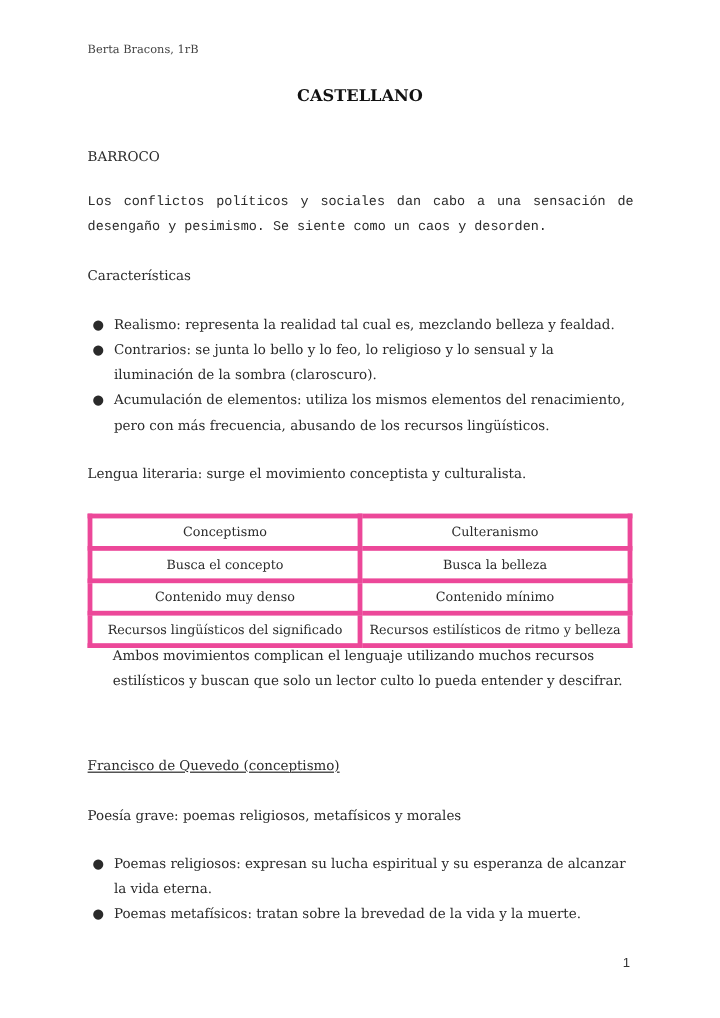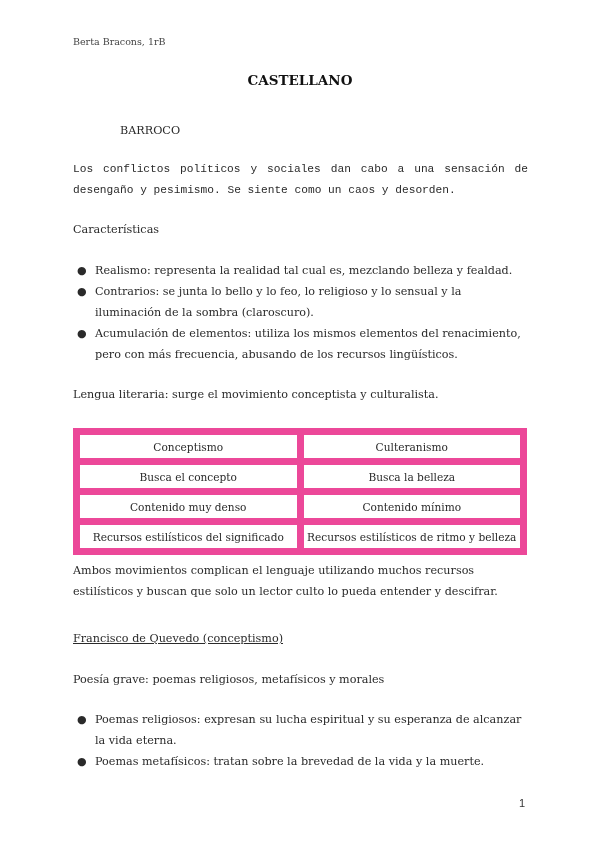--- a/index.html
+++ b/index.html
@@ -10,32 +10,32 @@
     .title { position: absolute; left: 0; width: 600px; top: 72px; text-align: center;
       font-size: 13.5px; font-weight: bold; color: #111; }
     .p { position: absolute; left: 73px; width: 455px; font-size: 11.2px; line-height: 21px; color: #2a2a2a; }
     .justify { text-align: justify; text-align-last: left; font-family: Liberation Mono, monospace; }
     ul.bullets { position: absolute; left: 73px; width: 455px; margin: 0; padding: 0; list-style: none;
       font-size: 11.2px; line-height: 21px; color: #2a2a2a; }
     ul.bullets li { position: relative; padding-left: 22px; }
     ul.bullets li .dot { position: absolute; left: 4px; top: 0; font-size: 11px; }
     table.cmp { position: absolute; left: 73px; top: 428px; width: 454px; border-collapse: collapse;
       font-size: 10.6px; color: #2a2a2a; }
-    table.cmp td { border: 7px solid #ec4899; height: 23px; text-align: center; padding: 0 2px; width: 50%; }
+    table.cmp td { border: 4px solid #ec4899; height: 23px; text-align: center; padding: 0 2px; width: 50%; }
     .pagenum { position: absolute; left: 519px; top: 797px; font-family: "Liberation Sans", sans-serif;
       font-size: 11px; color: #333; }
   </style>
 </head>
 <body>
 
 <div class="page">
   <div class="header">Berta Bracons, 1rB</div>
   <div class="title">CASTELLANO</div>
 
-  <div class="p" style="top:120px;margin-left:47px;">BARROCO</div>
+  <div class="p" style="top:120px;">BARROCO</div>
   <div class="p justify" style="top:159px;">Los conflictos políticos y sociales dan cabo a una sensación de desengaño y pesimismo. Se siente como un caos y desorden.</div>
   <div class="p" style="top:219px;">Características</div>
 
   <ul class="bullets" style="top:260px;">
     <li><span class="dot">●</span><span>Realismo: representa la realidad tal cual es, mezclando belleza y fealdad.</span></li>
     <li><span class="dot">●</span><span>Contrarios: se junta lo bello y lo feo, lo religioso y lo sensual y la iluminación de la sombra (claroscuro).</span></li>
     <li><span class="dot">●</span><span>Acumulación de elementos: utiliza los mismos elementos del renacimiento, pero con más frecuencia, abusando de los recursos lingüísticos.</span></li>
   </ul>
 
   <div class="p" style="top:384px;">Lengua literaria: surge el movimiento conceptista y culturalista.</div>
@@ -48,27 +48,27 @@
     </tr>
     <tr>
       <td>Busca el concepto</td>
       <td>Busca la belleza</td>
     </tr>
     <tr>
       <td>Contenido muy denso</td>
       <td>Contenido mínimo</td>
     </tr>
     <tr>
-      <td>Recursos estilísticos del significado</td>
+      <td>Recursos lingüísticos del significado</td>
       <td>Recursos estilísticos de ritmo y belleza</td>
     </tr>
   </tbody>
     </table>
 
-  <div class="p" style="top:560px;">Ambos movimientos complican el lenguaje utilizando muchos recursos estilísticos y buscan que solo un lector culto lo pueda entender y descifrar.</div>
+  <div class="p" style="top:536px;margin-left:21px;">Ambos movimientos complican el lenguaje utilizando muchos recursos estilísticos y buscan que solo un lector culto lo pueda entender y descifrar.</div>
   <div class="p" style="top:628px;text-decoration:underline;">Francisco de Quevedo (conceptismo)</div>
   <div class="p" style="top:669px;">Poesía grave: poemas religiosos, metafísicos y morales</div>
 
   <ul class="bullets" style="top:709px;">
     <li><span class="dot">●</span><span>Poemas religiosos: expresan su lucha espiritual y su esperanza de alcanzar la vida eterna.</span></li>
     <li><span class="dot">●</span><span>Poemas metafísicos: tratan sobre la brevedad de la vida y la muerte.</span></li>
   </ul>
 
   <div class="pagenum">1</div>
 </div>

